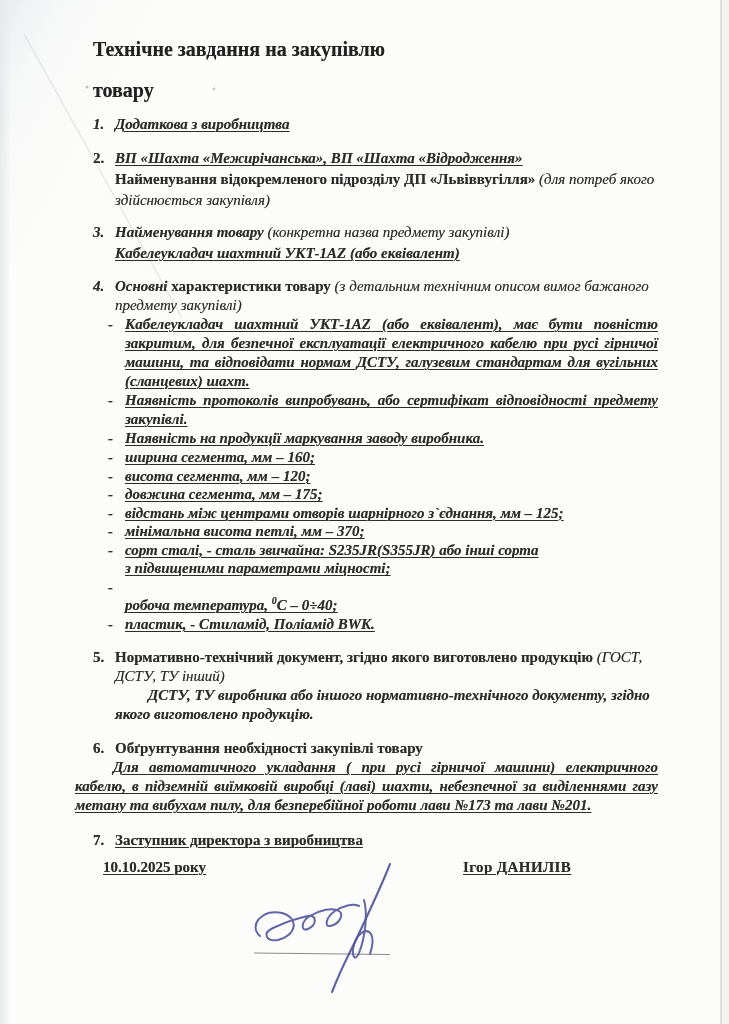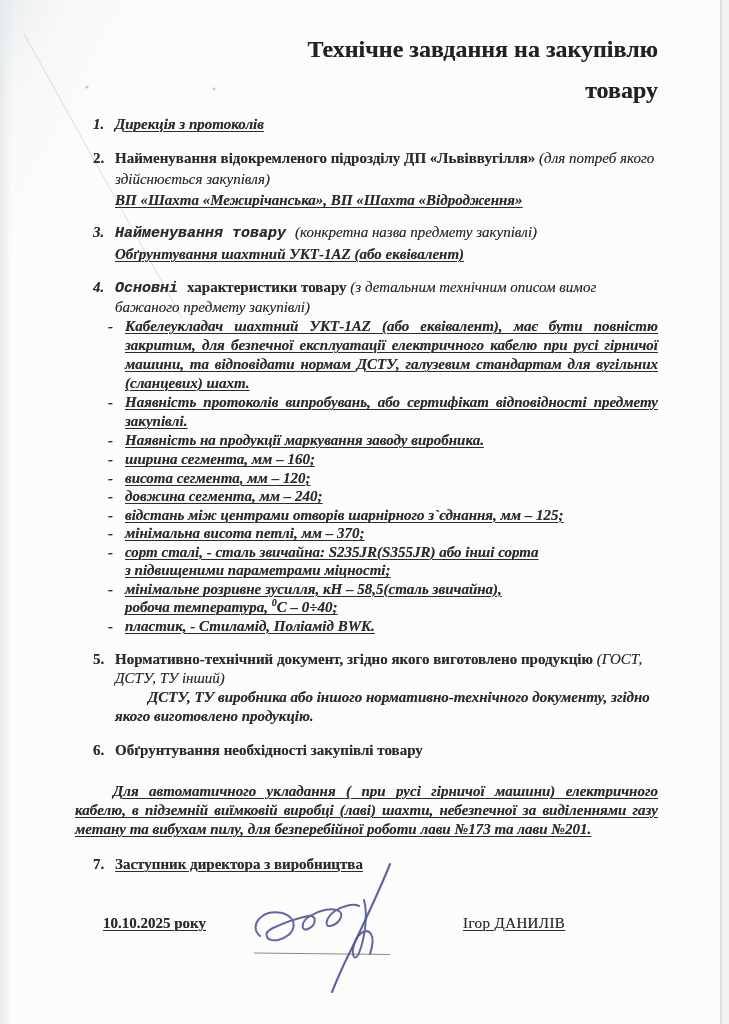--- a/index.html
+++ b/index.html
@@ -18,56 +18,56 @@
   .corner-tint{position:absolute;left:0;top:0;width:195px;height:330px;pointer-events:none;
     background:linear-gradient(118deg,rgba(213,220,227,.5) 0%,rgba(231,235,240,.28) 16%,rgba(248,249,250,0) 42%);}
   .artifacts{position:absolute;left:0;top:0;pointer-events:none;}
 
   .doc{
     position:absolute;left:0;top:0;right:0;
     padding:36px 71px 0 93px;
     font-size:15px;line-height:19px;
     text-shadow:0 0 .4px rgba(40,40,40,.55);
   }
-  .title{font-weight:bold;font-size:24px;line-height:26px;text-align:right;color:#222;}
+  .title{font-weight:bold;font-size:20px;line-height:26px;text-align:left;color:#222;}
   .title2{margin-top:15px;}
 
   .item{display:flex;}
   .num{width:22px;flex:0 0 22px;font-weight:bold;}
   .num.it{font-style:italic;}
   .body{flex:1;min-width:0;}
 
   .lh21{line-height:21px;}
   .m-i1{margin-top:11px;}
   .m-i2{margin-top:13px;}
   .m-i3{margin-top:11px;}
   .m-i4{margin-top:13px;}
   .m-i5{margin-top:15px;}
   .m-i6{margin-top:15px;}
   .m-i7{margin-top:16px;}
 
   .h{font-weight:bold;}
-  .h-em{font-weight:bold;font-style:italic;font-family:Liberation Mono, monospace;}
+  .h-em{font-weight:bold;font-style:italic;}
   .note{font-style:italic;font-weight:normal;}
   .ans{font-weight:bold;font-style:italic;text-decoration:underline;text-decoration-thickness:1.3px;text-underline-offset:2px;}
   .ans-plain{font-weight:bold;font-style:italic;}
   .ans-upright{font-weight:bold;text-decoration:underline;text-decoration-thickness:1.3px;text-underline-offset:2px;}
 
   .dash-row{display:flex;margin-left:-7px;}
   .dash{flex:0 0 17px;font-weight:bold;font-style:italic;}
   .dash-text{flex:1;min-width:0;text-align:justify;}
   .extra-head{margin-left:10px;margin-top:10px;}
   .sup{font-size:10px;vertical-align:super;line-height:0;}
 
-  .ans6{display:block;margin-left:-40px;text-indent:38px;text-align:justify;margin-top:22px;}
+  .ans6{display:block;margin-left:-40px;text-indent:38px;text-align:justify;}
   .ans5{display:block;text-indent:33px;}
 
-  .footer{position:relative;height:70px;margin-top:40px;}
+  .footer{position:relative;height:70px;margin-top:8px;}
   .date{position:absolute;left:10px;top:0;font-weight:bold;text-decoration:underline;text-decoration-thickness:1.3px;text-underline-offset:2px;}
-  .signer{position:absolute;left:370px;top:0;font-weight:normal;letter-spacing:.4px;text-decoration:underline;text-decoration-thickness:1.3px;text-underline-offset:2px;}
+  .signer{position:absolute;left:370px;top:0;font-weight:bold;letter-spacing:.4px;text-decoration:underline;text-decoration-thickness:1.3px;text-underline-offset:2px;}
 
   .sig{position:absolute;left:240px;top:856px;}
 </style>
 </head>
 <body>
 
 <div class="page">
 
   <div class="corner-tint"></div>
   <div class="edge-left"></div>
@@ -81,37 +81,37 @@
   </svg>
 
   <div class="doc">
 
     <div class="title">Технічне завдання на закупівлю</div>
     <div class="title title2">товару</div>
 
     <div class="item lh21 m-i1">
       <span class="num it">1.</span>
       <div class="body">
-        <div><span class="ans">Дирекція з протоколів</span></div>
+        <div><span class="ans">Додаткова з виробництва</span></div>
       </div>
     </div>
 
     <div class="item lh21 m-i2">
       <span class="num">2.</span>
       <div class="body">
+        <div><span class="ans">ВП «Шахта «Межирічанська»,  ВП «Шахта «Відродження»</span></div>
         <div><span class="h">Найменування відокремленого підрозділу ДП «Львіввугілля» </span><span class="note">(для потреб якого здійснюється закупівля)</span></div>
-        <div><span class="ans">ВП «Шахта «Межирічанська»,  ВП «Шахта «Відродження»</span></div>
       </div>
     </div>
 
     <div class="item lh21 m-i3">
       <span class="num it">3.</span>
       <div class="body">
         <div><span class="h-em">Найменування товару </span><span class="note">(конкретна назва предмету закупівлі)</span></div>
-        <div><span class="ans">Обґрунтування шахтний УКТ-1AZ (або еквівалент)</span></div>
+        <div><span class="ans">Кабелеукладач шахтний УКТ-1AZ (або еквівалент)</span></div>
       </div>
     </div>
 
     <div class="item m-i4">
       <span class="num it">4.</span>
       <div class="body">
         <div><span class="h-em">Основні </span><span class="h">характеристики товару </span><span class="note">(з детальним технічним описом вимог бажаного предмету закупівлі)</span></div>
 
         <div class="dash-row">
           <span class="dash">-</span>
@@ -131,38 +131,38 @@
           <div class="dash-row">
             <span class="dash">-</span>
             <span class="ans">ширина сегмента, мм – 160;</span>
           </div>
           <div class="dash-row">
             <span class="dash">-</span>
             <span class="ans">висота сегмента, мм – 120;</span>
           </div>
           <div class="dash-row">
             <span class="dash">-</span>
-            <span class="ans">довжина сегмента, мм – 240;</span>
+            <span class="ans">довжина сегмента, мм – 175;</span>
           </div>
           <div class="dash-row">
             <span class="dash">-</span>
             <span class="ans">відстань між центрами отворів шарнірного з`єднання, мм – 125;</span>
           </div>
           <div class="dash-row">
             <span class="dash">-</span>
             <span class="ans">мінімальна висота петлі, мм – 370;</span>
           </div>
           <div class="dash-row">
             <span class="dash">-</span>
             <span style="min-width:0;"><span class="ans">сорт сталі, - сталь звичайна: S235JR(S355JR) або інші сорта</span><br>
             <span class="ans">з підвищеними параметрами міцності;</span></span>
           </div>
           <div class="dash-row">
             <span class="dash">-</span>
-            <span style="min-width:0;"><span class="ans">мінімальне розривне зусилля, кН – 58,5(сталь звичайна),</span><br>
+            <span style="min-width:0;"><br>
             <span class="ans"><span>робоча температура, </span><sup class="sup">0</sup><span>С – 0÷40;</span></span></span>
           </div>
           <div class="dash-row">
             <span class="dash">-</span>
             <span class="ans">пластик, - Стиламід, Поліамід BWK.</span>
           </div>
         </div>
       </div>
     </div>
 

